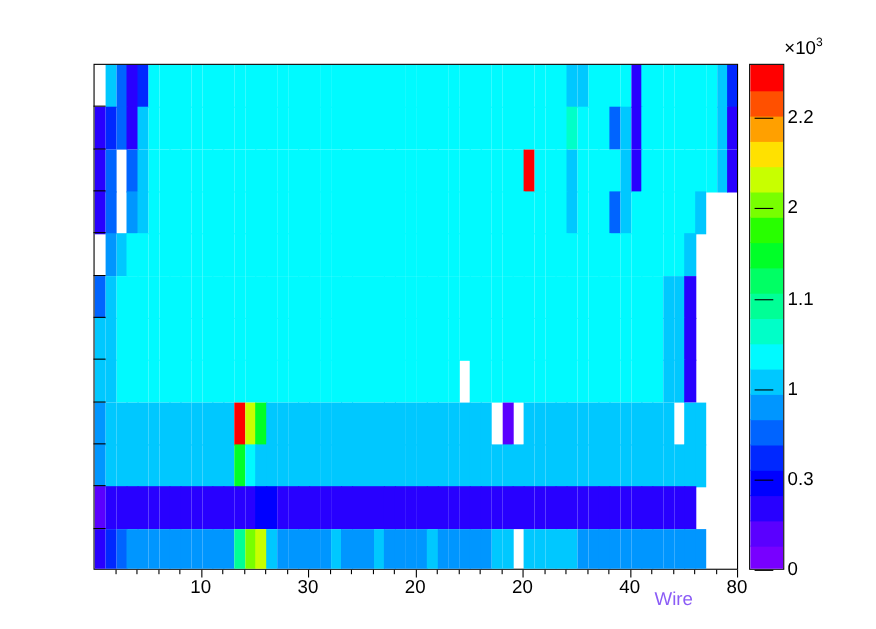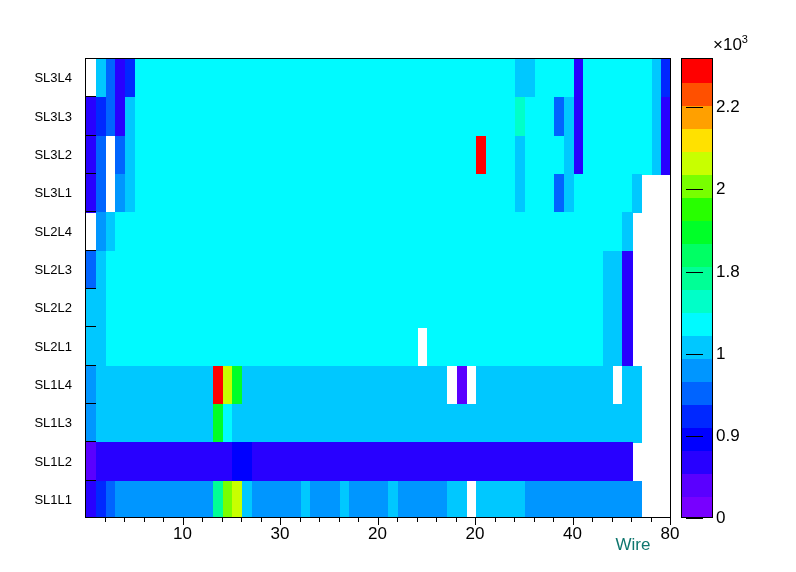--- a/index.html
+++ b/index.html
@@ -95,23 +95,23 @@
     text-align: center;
     transform: translateX(-50%);
     white-space: nowrap;
     color: #000;
   }
   #x-axis-title {
     position: absolute;
     left: 595px;
     top: 535px;
     width: 76px;
-    text-align: center;
+    text-align: left;
     font-size: 17px;
-    color: #0f766e;
+    color: #8b5cf6;
     white-space: nowrap;
   }
   
   #colorbar-frame {
     position: absolute;
     left: 681px;
     top: 58px;
     width: 32px;
     height: 460px;
     box-sizing: border-box;
@@ -150,34 +150,20 @@
     font-size: 11px;
     vertical-align: super;
   }
 </style>
 </head>
 <body>
 
 <div id="canvas">
 
 
-  <div id="y-axis-labels">
-      <div class="ylabel" style="top: 19.1667px;">SL3L4</div>
-      <div class="ylabel" style="top: 57.5px;">SL3L3</div>
-      <div class="ylabel" style="top: 95.8333px;">SL3L2</div>
-      <div class="ylabel" style="top: 134.167px;">SL3L1</div>
-      <div class="ylabel" style="top: 172.5px;">SL2L4</div>
-      <div class="ylabel" style="top: 210.833px;">SL2L3</div>
-      <div class="ylabel" style="top: 249.167px;">SL2L2</div>
-      <div class="ylabel" style="top: 287.5px;">SL2L1</div>
-      <div class="ylabel" style="top: 325.833px;">SL1L4</div>
-      <div class="ylabel" style="top: 364.167px;">SL1L3</div>
-      <div class="ylabel" style="top: 402.5px;">SL1L2</div>
-      <div class="ylabel" style="top: 440.833px;">SL1L1</div>
-    </div>
 
   <div id="plot-frame">
     <div id="heatmap">
         <div class="hm-cell" style="left: 9.75042px; top: 0px; width: 10.3504px; height: 38.9333px; background: rgb(0, 200, 255);"></div>
         <div class="hm-cell" style="left: 19.5008px; top: 0px; width: 10.3504px; height: 38.9333px; background: rgb(0, 100, 255);"></div>
         <div class="hm-cell" style="left: 29.2512px; top: 0px; width: 10.3504px; height: 38.9333px; background: rgb(40, 0, 255);"></div>
         <div class="hm-cell" style="left: 39.0017px; top: 0px; width: 10.3504px; height: 38.9333px; background: rgb(0, 40, 255);"></div>
         <div class="hm-cell" style="left: 48.7521px; top: 0px; width: 10.3504px; height: 38.9333px; background: rgb(0, 250, 255);"></div>
         <div class="hm-cell" style="left: 58.5025px; top: 0px; width: 10.3504px; height: 38.9333px; background: rgb(0, 250, 255);"></div>
         <div class="hm-cell" style="left: 68.2529px; top: 0px; width: 10.3504px; height: 38.9333px; background: rgb(0, 250, 255);"></div>
@@ -916,25 +902,25 @@
       <div class="cb-band" style="top: 92px; height: 23.6px; background: rgb(200, 255, 0);"></div>
       <div class="cb-band" style="top: 69px; height: 23.6px; background: rgb(255, 225, 0);"></div>
       <div class="cb-band" style="top: 46px; height: 23.6px; background: rgb(255, 160, 0);"></div>
       <div class="cb-band" style="top: 23px; height: 23.6px; background: rgb(255, 80, 0);"></div>
       <div class="cb-band" style="top: 0px; height: 23.6px; background: rgb(255, 0, 0);"></div>
     </div>
   <div id="colorbar-ticks">
       <div class="cb-tick" style="top: 518px;"></div>
       <div class="cb-label" style="top: 518px;">0</div>
       <div class="cb-tick" style="top: 435.857px;"></div>
-      <div class="cb-label" style="top: 435.857px;">0.9</div>
+      <div class="cb-label" style="top: 435.857px;">0.3</div>
       <div class="cb-tick" style="top: 353.714px;"></div>
       <div class="cb-label" style="top: 353.714px;">1</div>
       <div class="cb-tick" style="top: 271.571px;"></div>
-      <div class="cb-label" style="top: 271.571px;">1.8</div>
+      <div class="cb-label" style="top: 271.571px;">1.1</div>
       <div class="cb-tick" style="top: 189.429px;"></div>
       <div class="cb-label" style="top: 189.429px;">2</div>
       <div class="cb-tick" style="top: 107.286px;"></div>
       <div class="cb-label" style="top: 107.286px;">2.2</div>
     </div>
   <div id="cb-exponent"><span>×10</span><sup>3</sup></div>
 
 <div class="ytick" style="top: 96.3333px;"></div>
     <div class="ytick" style="top: 134.667px;"></div>
     <div class="ytick" style="top: 173px;"></div>

